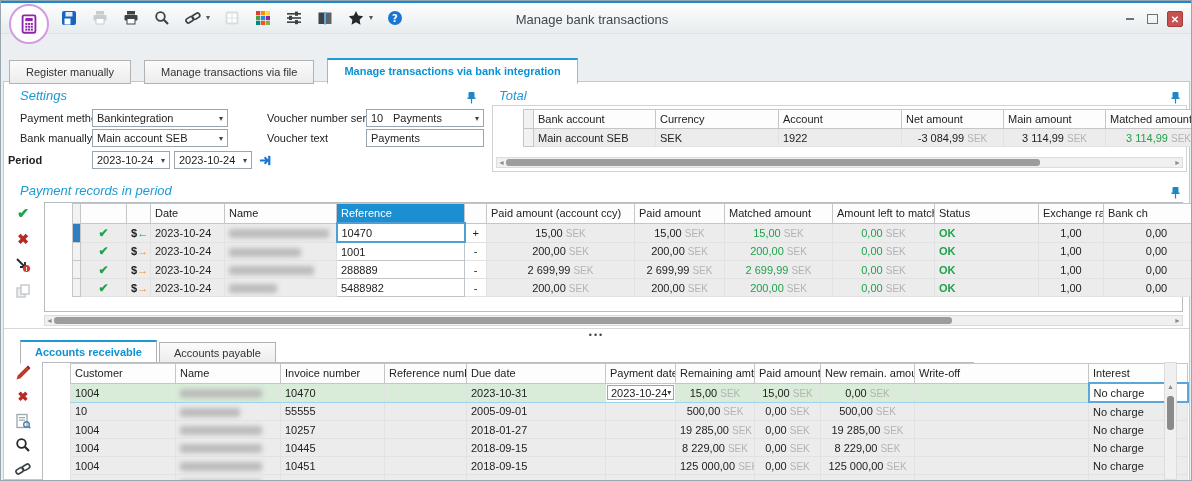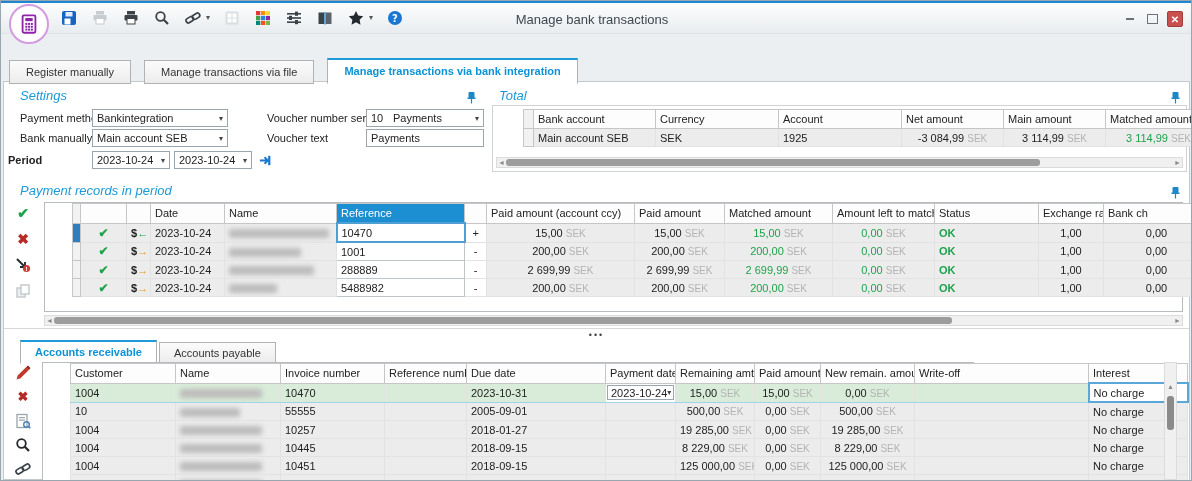--- a/index.html
+++ b/index.html
@@ -290,21 +290,21 @@
           <th>Currency</th>
           <th>Account</th>
           <th class="num">Net amount</th>
           <th class="num">Main amount</th>
           <th class="num">Matched amount</th>
         </tr>
         <tr>
           <td class="sel-c"></td>
           <td>Main account SEB</td>
           <td>SEK</td>
-          <td>1925</td>
+          <td>1922</td>
           <td class="num"><span>-3 084,99</span> <span class="u">SEK</span></td>
           <td class="num"><span>3 114,99</span> <span class="u">SEK</span></td>
           <td class="num"><span class="g">3 114,99</span> <span class="u">SEK</span></td>
       </tr>
       </tbody>
         </table>
       <div class="hscroll" style="left:3px;right:3px;bottom:3px;position:absolute;">
         <span class="arrow">◄</span>
         <span class="thumb" style="width:78%;"></span>
         <span class="arrow" style="margin-left:auto;">►</span>

